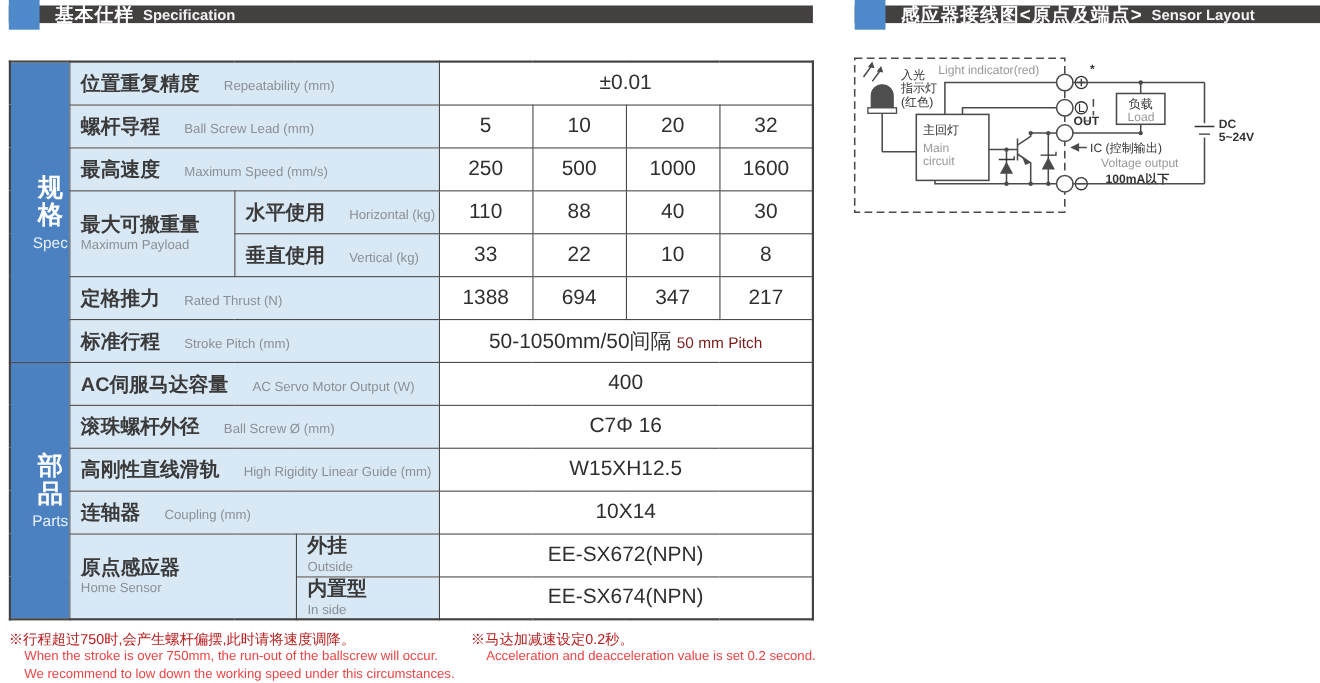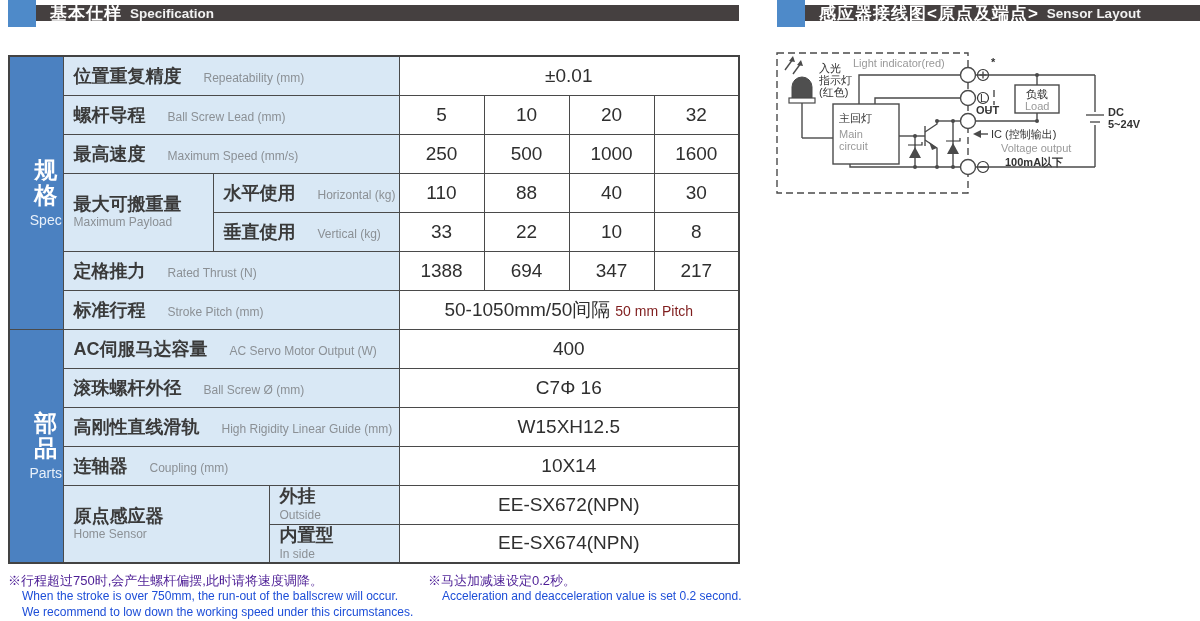--- a/index.html
+++ b/index.html
@@ -31,22 +31,22 @@
   .lbl-stack .cn { display:block; line-height:1.15; }
   .lbl-stack .en { display:block; line-height:1.15; margin-top:2px; }
 
   td.val { background:#fff; text-align:center; font-size:19px; color:#2f2f2f; }
   .val-en { font-size:14px; color:#7f1d1d; margin-left:5px; }
 
   
   .footnote { position:absolute; top:573px; }
   #footnote-left  { left:8px; }
   #footnote-right { left:428px; }
-  .fn-cn { color:#4c1d95; font-size:13px; line-height:1.25; }
-  .fn-en { color:#1d4ed8; font-size:12px; line-height:1.3; padding-left:14px; }
+  .fn-cn { color:#b91c1c; font-size:13px; line-height:1.25; }
+  .fn-en { color:#ef4444; font-size:12px; line-height:1.3; padding-left:14px; }
 
   
   #diagram { position:absolute; left:775px; top:48px; }
   .wire { stroke:#4a4a4a; stroke-width:1.4; fill:none; }
   .dash { stroke:#4a4a4a; stroke-width:1.4; fill:none; stroke-dasharray:7 4; }
   .dot  { fill:#4a4a4a; }
   .term { fill:#fff; stroke:#4a4a4a; stroke-width:1.4; }
   .sym  { stroke:#333; stroke-width:1.2; fill:none; }
   .tblack { fill:#333; font-size:11px; }
   .tgray  { fill:#999; font-size:11px; }

